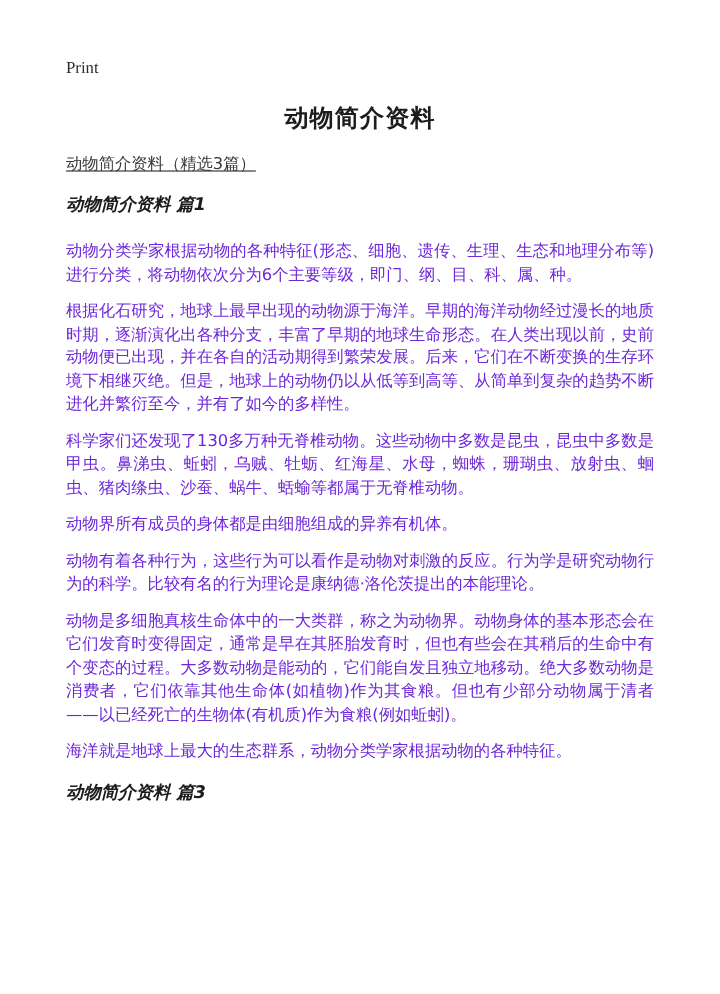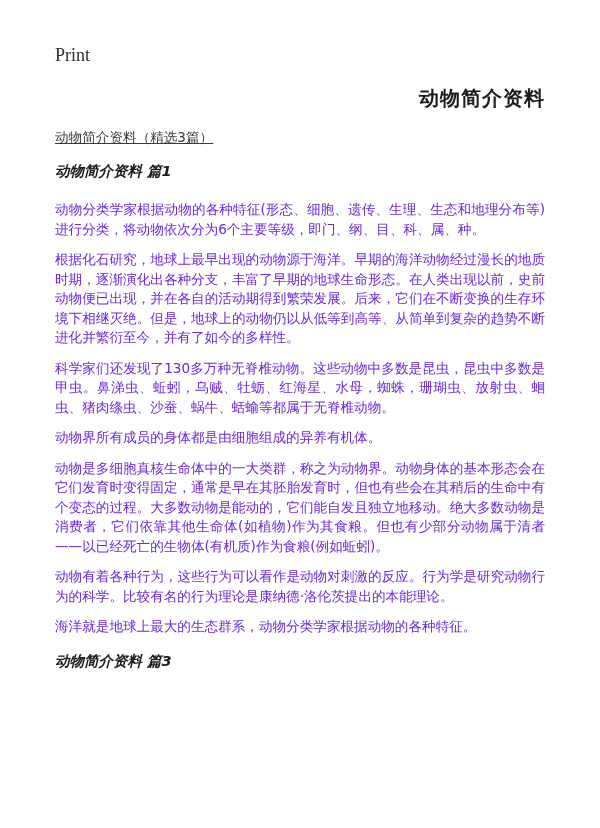--- a/index.html
+++ b/index.html
@@ -12,29 +12,29 @@
     width: 600px;
     height: 828px;
     background: #ffffff;
     box-sizing: border-box;
     padding: 46px 55px 0 55px;
     overflow: hidden;
     font-family: "DejaVu Sans", sans-serif;
   }
   .print-link {
     font-family: "Liberation Serif", serif;
-    font-size: 18px;
+    font-size: 14px;
     color: #2e2e2e;
     display: inline-block;
     line-height: 15px;
     cursor: pointer;
   }
   .doc-title {
     margin: 20px 0 0 0;
-    text-align: right;
+    text-align: center;
     font-size: 20px;
     font-weight: bold;
     color: #1c1c1c;
     line-height: 26px;
     letter-spacing: 1px;
   }
   .doc-subtitle {
     margin: 17px 0 0 0;
     font-size: 13.6px;
     color: #3a3a3a;
@@ -72,22 +72,22 @@
 
   <section>
     <h2 class="section-heading">动物简介资料 篇1</h2>
     <p class="para">动物分类学家根据动物的各种特征(形态、细胞、遗传、生理、生态和地理分布等)进行分类，将动物依次分为6个主要等级，即门、纲、目、科、属、种。</p>
     <p class="para">根据化石研究，地球上最早出现的动物源于海洋。早期的海洋动物经过漫长的地质时期，逐渐演化出各种分支，丰富了早期的地球生命形态。在人类出现以前，史前动物便已出现，并在各自的活动期得到繁荣发展。后来，它们在不断变换的生存环境下相继灭绝。但是，地球上的动物仍以从低等到高等、从简单到复杂的趋势不断进化并繁衍至今，并有了如今的多样性。</p>
     <p class="para">科学家们还发现了130多万种无脊椎动物。这些动物中多数是昆虫，昆虫中多数是甲虫。鼻涕虫、蚯蚓，乌贼、牡蛎、红海星、水母，蜘蛛，珊瑚虫、放射虫、蛔虫、猪肉绦虫、沙蚕、蜗牛、蛞蝓等都属于无脊椎动物。</p>
     <p class="para">动物界所有成员的身体都是由细胞组成的异养有机体。</p>
   </section>
 
   <section>
+    <p class="para">动物有着各种行为，这些行为可以看作是动物对刺激的反应。行为学是研究动物行为的科学。比较有名的行为理论是康纳德·洛伦茨提出的本能理论。</p>
     <p class="para">动物是多细胞真核生命体中的一大类群，称之为动物界。动物身体的基本形态会在它们发育时变得固定，通常是早在其胚胎发育时，但也有些会在其稍后的生命中有个变态的过程。大多数动物是能动的，它们能自发且独立地移动。绝大多数动物是消费者，它们依靠其他生命体(如植物)作为其食粮。但也有少部分动物属于清者——以已经死亡的生物体(有机质)作为食粮(例如蚯蚓)。</p>
-    <p class="para">动物有着各种行为，这些行为可以看作是动物对刺激的反应。行为学是研究动物行为的科学。比较有名的行为理论是康纳德·洛伦茨提出的本能理论。</p>
     <p class="para">海洋就是地球上最大的生态群系，动物分类学家根据动物的各种特征。</p>
   </section>
 
   <section>
     <h2 class="section-heading">动物简介资料 篇3</h2>
   </section>
 
 </div>
 
 </body></html>

